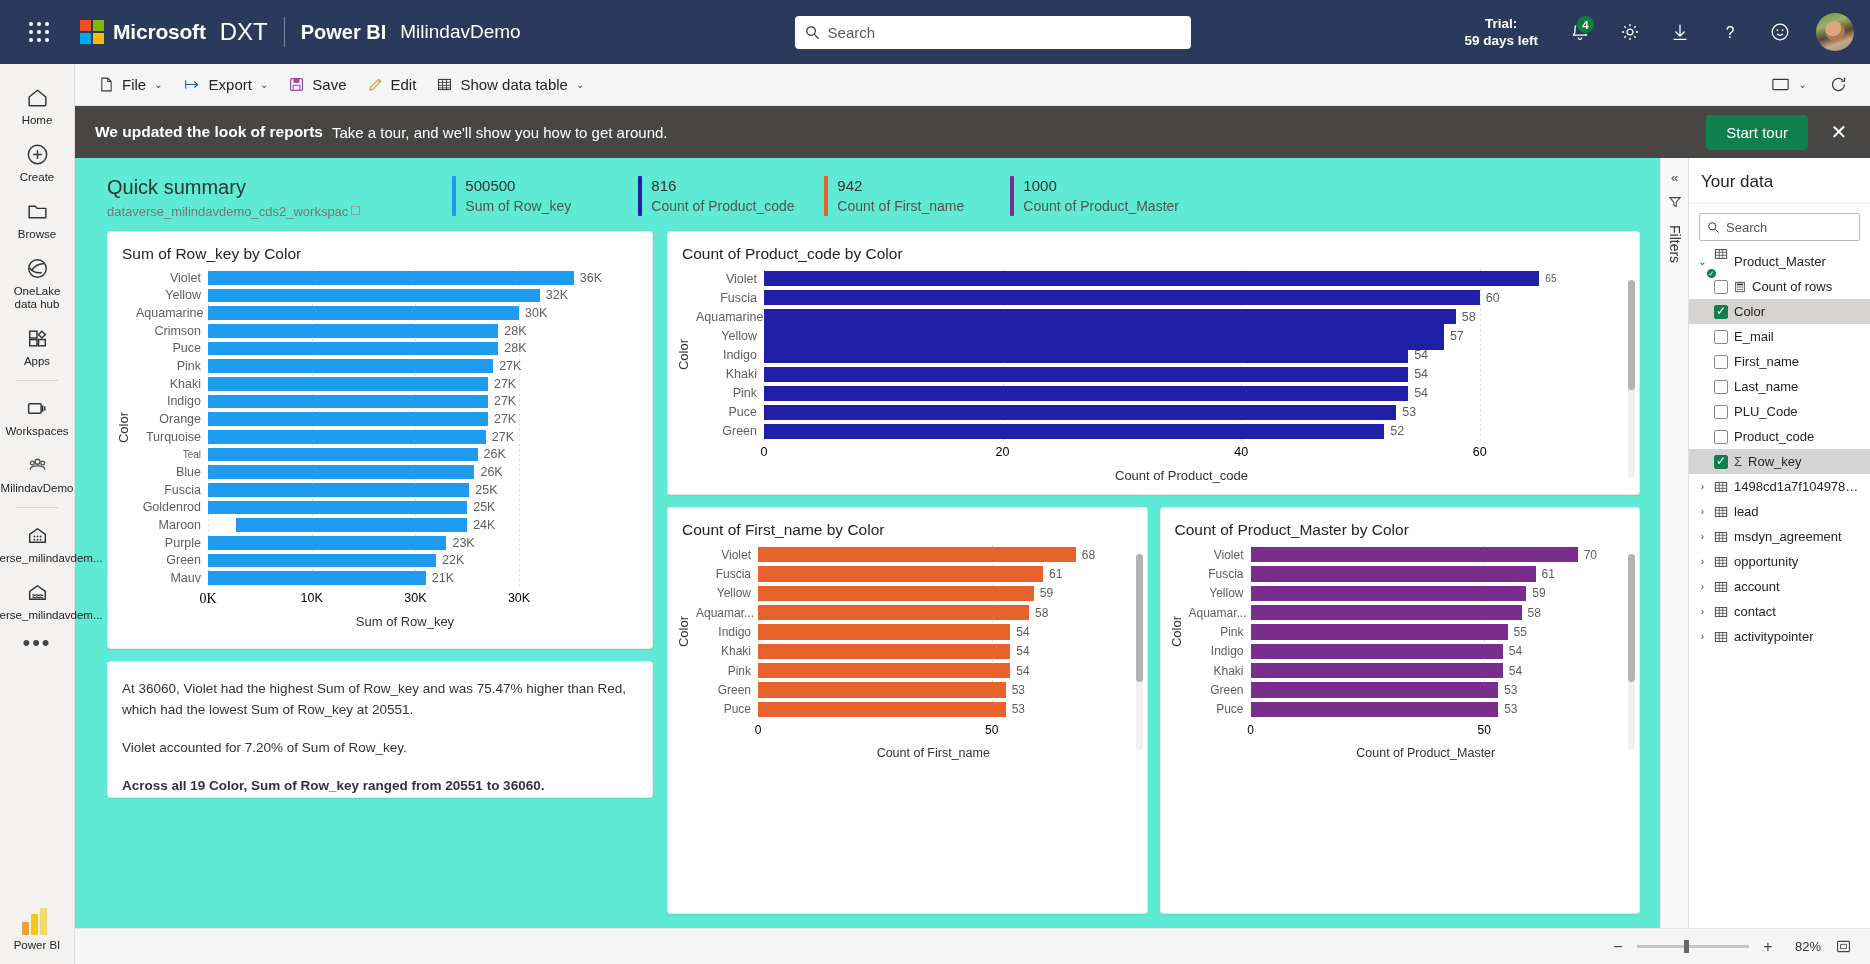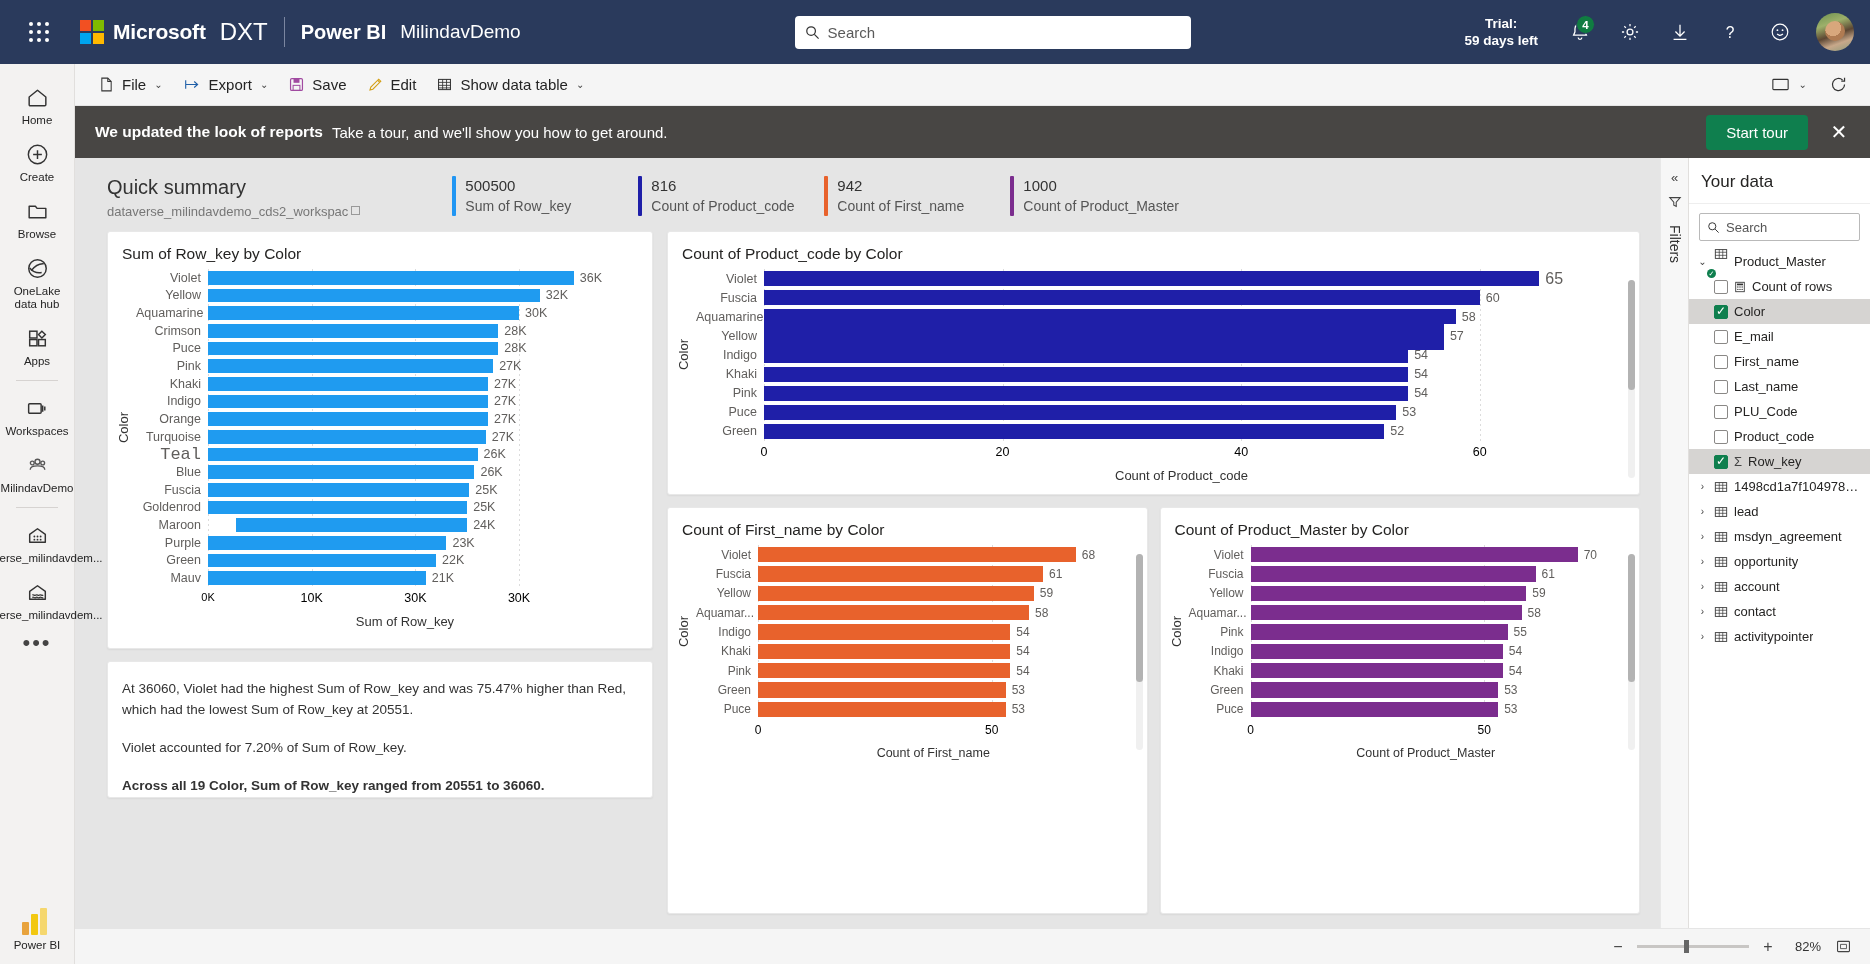--- a/index.html
+++ b/index.html
@@ -113,21 +113,21 @@
   .tourbtn {
     margin-left: auto; background: #0f7f4e; color: #fff; border: none; border-radius: 4px;
     padding: 9px 20px; font-size: 15px; cursor: pointer; font-family: "Liberation Sans", sans-serif;
   }
   .banner-close { width: 34px; height: 34px; display: flex; align-items: center; justify-content: center;
     margin-left: 14px; cursor: pointer; font-size: 20px; color: #fff; }
 
   
   .canvas-row { flex: 1; display: flex; min-height: 0; }
   .canvas {
-    flex: 1; background: #e5e5e5; padding: 12px 0 0 0; overflow: hidden;
+    flex: 1; background: #5eead4; padding: 12px 0 0 0; overflow: hidden;
     display: flex; flex-direction: column; min-width: 0;
   }
 
   
   .qs-head { display: flex; align-items: flex-start; padding: 6px 20px 10px 32px; gap: 0; }
   .qs-title { font-size: 20px; color: #333; font-weight: 400; }
   .qs-sub { font-size: 13px; color: #777; margin-top: 5px; }
   .qs-sub-icon { display:inline-block; width:9px; height:9px; border:1px solid #999; margin-left:3px; vertical-align: 1px;}
   .kpis { display: flex; margin-left: 92px; gap: 0; }
   .kpi { display: flex; gap: 9px; width: 186px; }
@@ -606,21 +606,21 @@
                             </div>
                           </div>
                           <div class="brow" style="height: 17.6667px;">
                             <div class="cat" style="width: 72px; font-size: 12.5px;">Turquoise</div>
                             <div class="track" style="height: 13.6667px; padding-right: 40px;">
                               <div class="bar" style="width: 70.5263%; background: rgb(31, 155, 240); height: 100%;"></div>
                               <div class="bval" style="font-size: 12.5px;">27K</div>
                             </div>
                           </div>
                           <div class="brow" style="height: 17.6667px;">
-                            <div class="cat" style="width: 72px; font-size: 17px; font-family: Liberation Mono, monospace;">Teal</div>
+                            <div class="cat" style="width: 72px; font-size: 10px;">Teal</div>
                             <div class="track" style="height: 13.6667px; padding-right: 40px;">
                               <div class="bar" style="width: 68.4211%; background: rgb(31, 155, 240); height: 100%;"></div>
                               <div class="bval" style="font-size: 12.5px;">26K</div>
                             </div>
                           </div>
                           <div class="brow" style="height: 17.6667px;">
                             <div class="cat" style="width: 72px; font-size: 12.5px;">Blue</div>
                             <div class="track" style="height: 13.6667px; padding-right: 40px;">
                               <div class="bar" style="width: 67.6316%; background: rgb(31, 155, 240); height: 100%;"></div>
                               <div class="bval" style="font-size: 12.5px;">26K</div>
@@ -663,21 +663,21 @@
                           </div>
                           <div class="brow" style="height: 17.6667px;">
                             <div class="cat" style="width: 72px; font-size: 12.5px;">Mauv</div>
                             <div class="track" style="height: 13.6667px; padding-right: 40px;">
                               <div class="bar" style="width: 55.2632%; background: rgb(31, 155, 240); height: 100%;"></div>
                               <div class="bval" style="font-size: 12.5px;">21K</div>
                             </div>
                           </div>
                         </div>
                         <div style="position: relative; margin-left: 72px; margin-right: 40px; height: 19px; margin-top: 4px;">
-                          <span class="xtick" style="left: 0%; font-size: 11px;">0K</span>
+                          <span class="xtick" style="left: 0%; font-size: 14px; font-family: Liberation Serif, serif;">0K</span>
                           <span class="xtick" style="left: 26.3158%; font-size: 12.5px;">10K</span>
                           <span class="xtick" style="left: 52.6316%; font-size: 12.5px;">30K</span>
                           <span class="xtick" style="left: 78.9474%; font-size: 12.5px;">30K</span>
                         </div>
                         <div class="axis-title" style="font-size: 13px; margin-left: 72px; margin-right: 40px;">Sum of Row_key</div>
                       </div>
                     </div>
                   </div>
               </div>
               <div class="card" style="height:137px; margin-top:12px">
@@ -700,21 +700,21 @@
                           <div class="vgrid" style="left: 0%;"></div>
                           <div class="vgrid" style="left: 28.5714%;"></div>
                           <div class="vgrid" style="left: 57.1429%;"></div>
                           <div class="vgrid" style="left: 85.7143%;"></div>
                         </div>
                         <div class="rows">
                           <div class="brow" style="height: 19.1111px;">
                             <div class="cat" style="width: 68px; font-size: 12.5px;">Violet</div>
                             <div class="track" style="height: 15.1111px; padding-right: 30px;">
                               <div class="bar" style="width: 92.8571%; background: rgb(31, 31, 168); height: 100%;"></div>
-                              <div class="bval" style="font-size: 16px;">65</div>
+                              <div class="bval" style="font-size: 10px;">65</div>
                             </div>
                           </div>
                           <div class="brow" style="height: 19.1111px;">
                             <div class="cat" style="width: 68px; font-size: 12.5px;">Fuscia</div>
                             <div class="track" style="height: 15.1111px; padding-right: 30px;">
                               <div class="bar" style="width: 85.7143%; background: rgb(31, 31, 168); height: 100%;"></div>
                               <div class="bval" style="font-size: 12.5px;">60</div>
                             </div>
                           </div>
                           <div class="brow" style="height: 19.1111px;">

